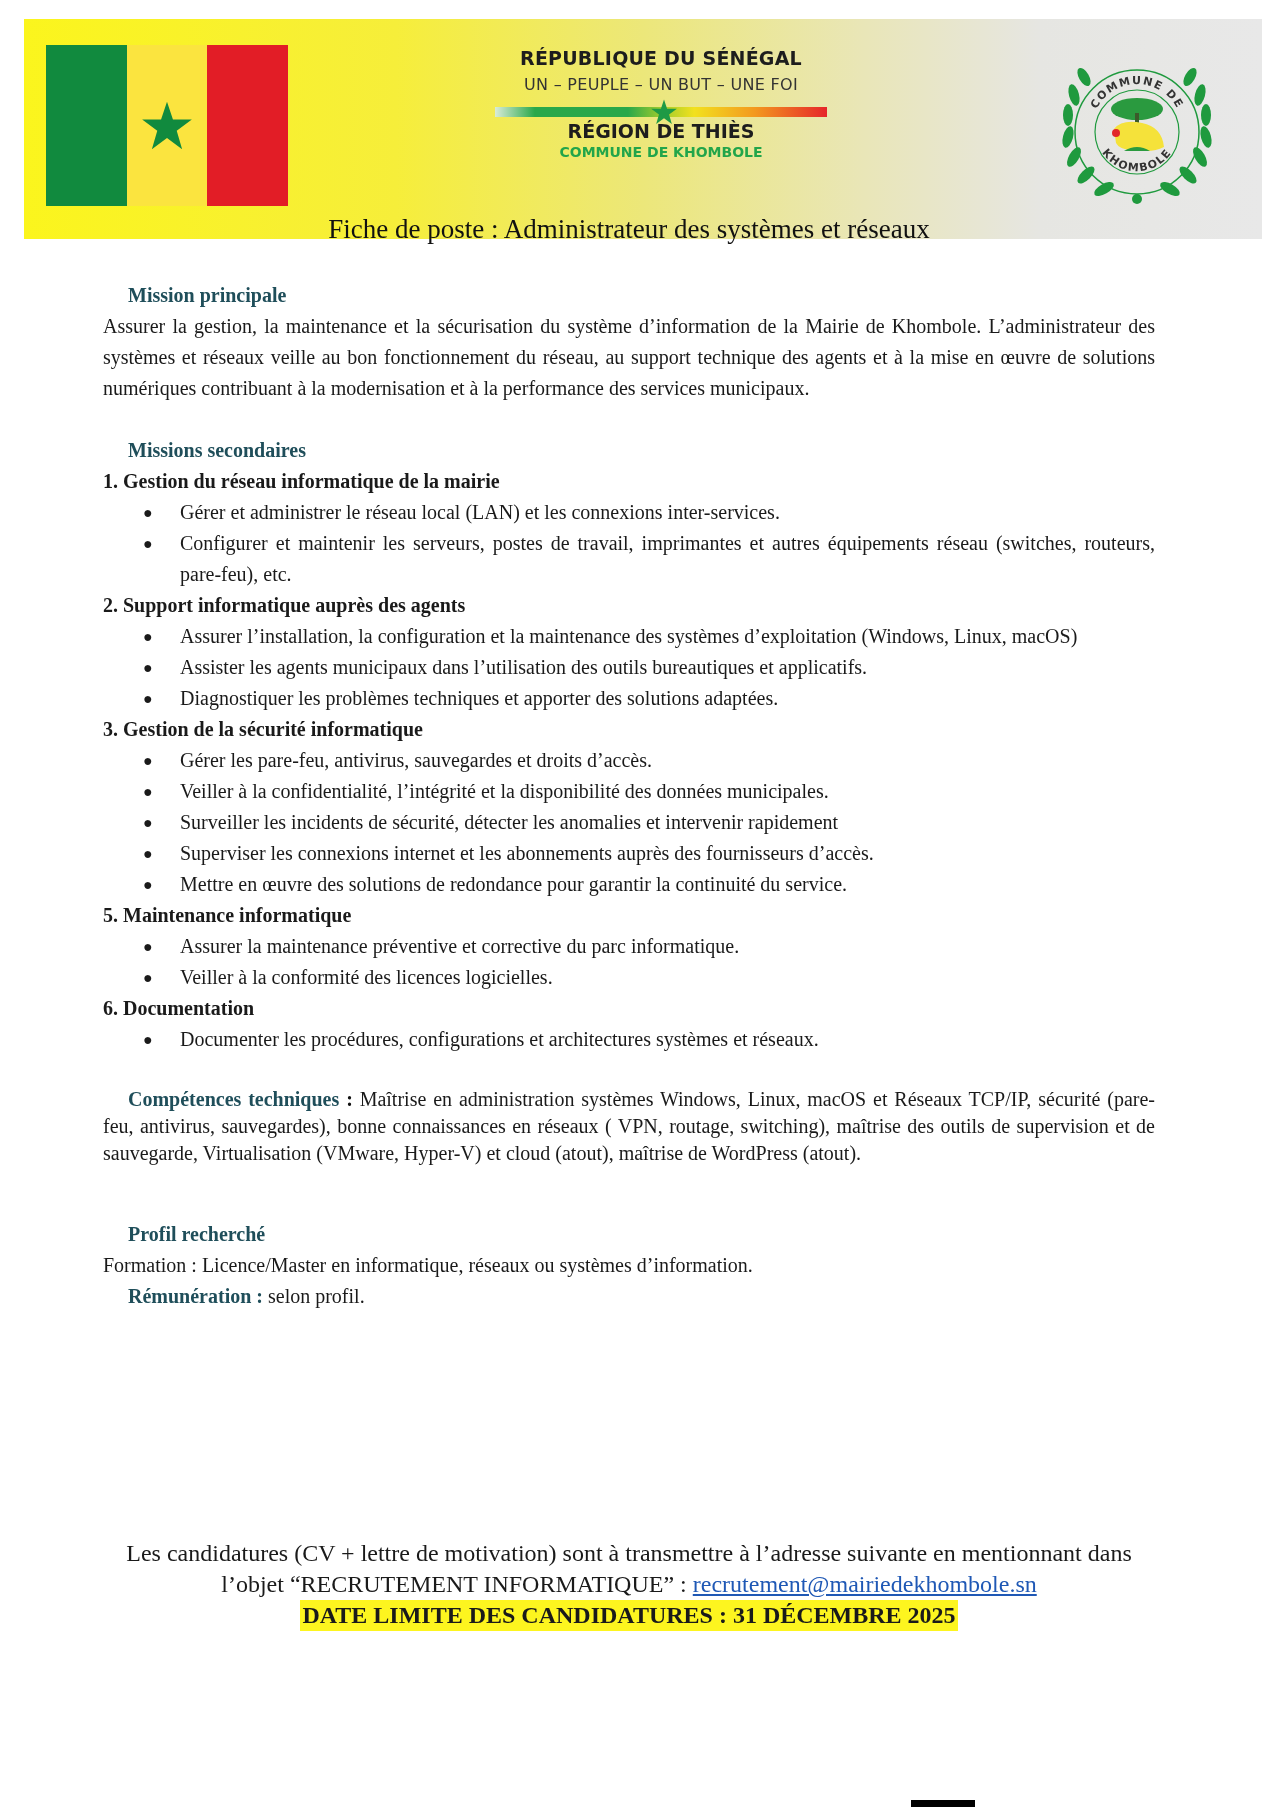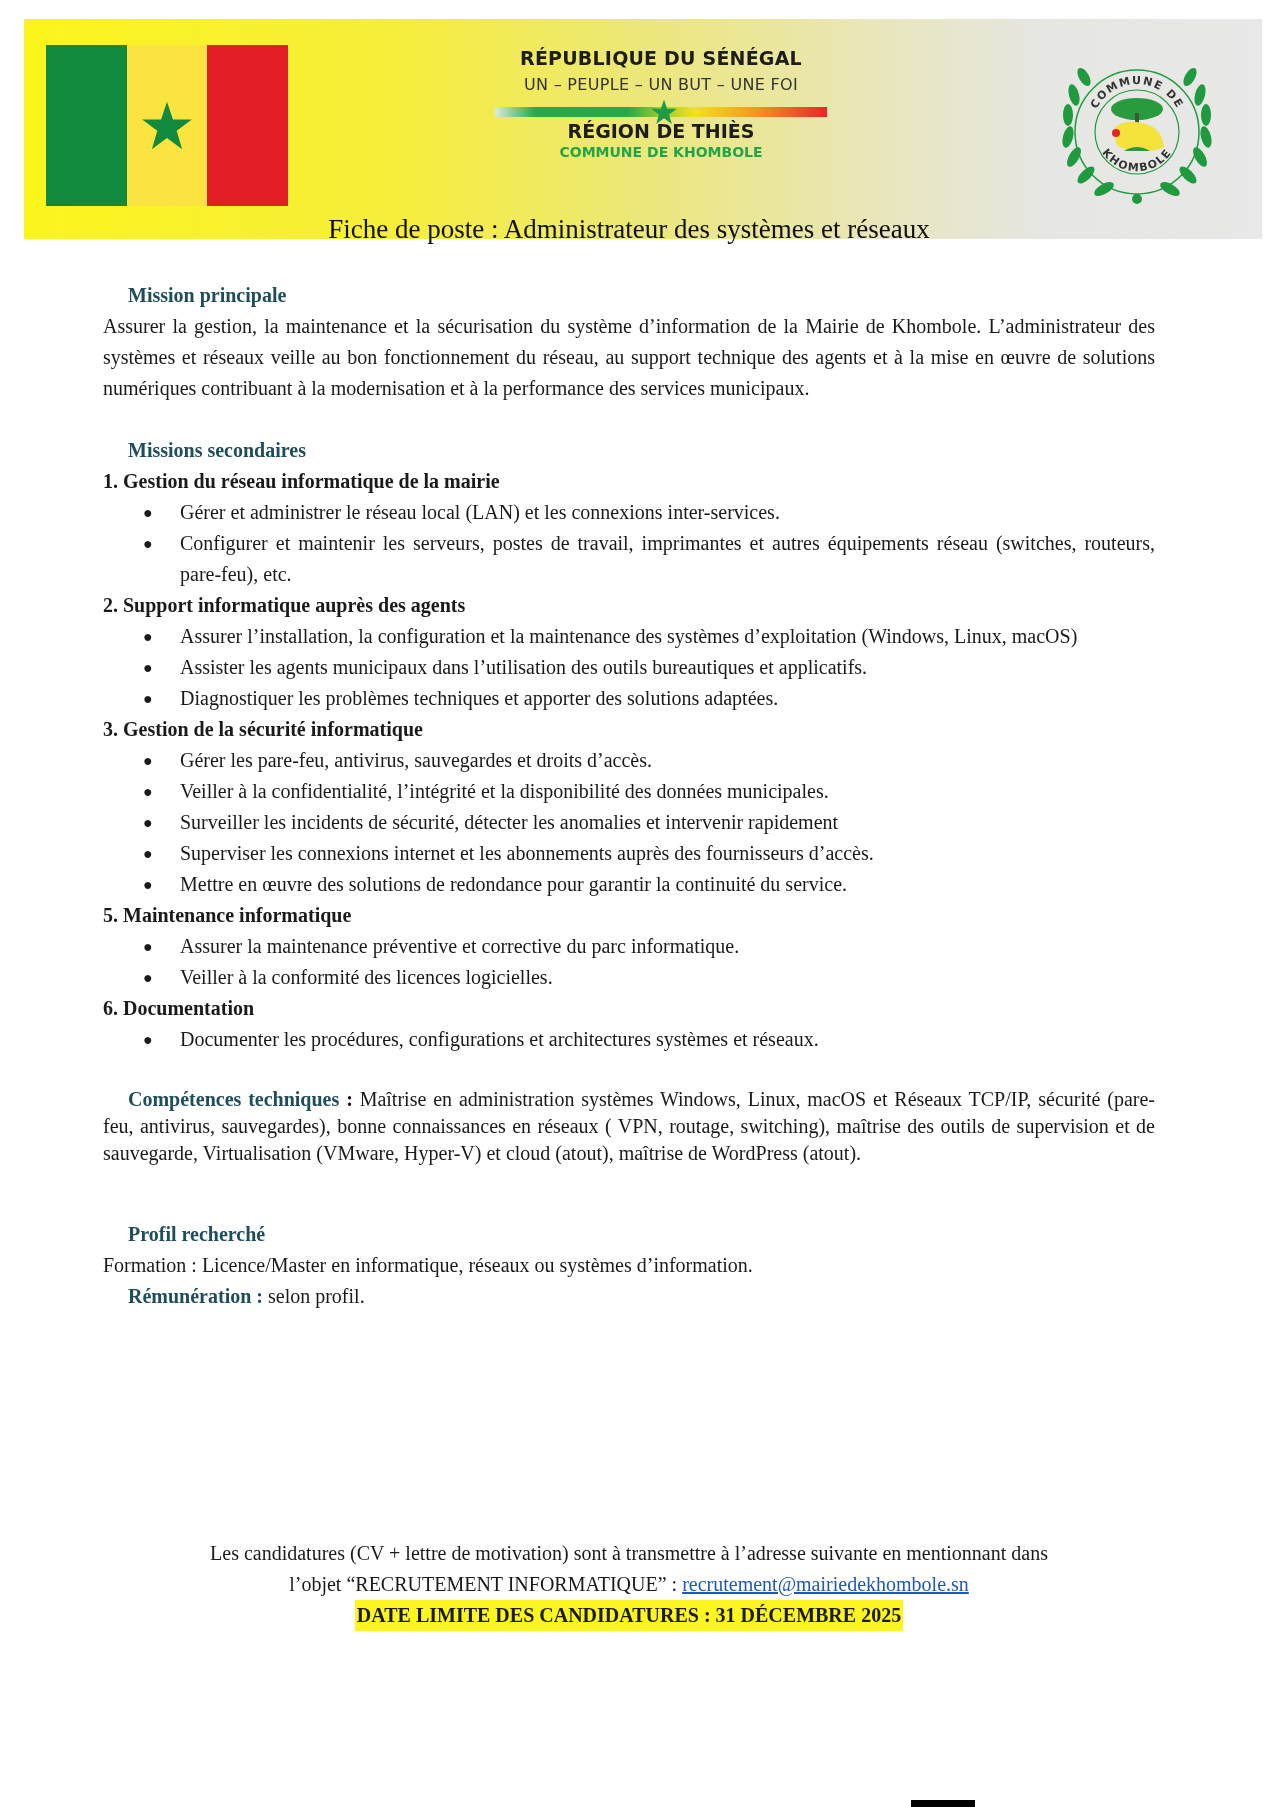--- a/index.html
+++ b/index.html
@@ -36,21 +36,21 @@
   }
   .content { position: absolute; left: 103px; top: 280px; width: 1052px; font-size: 20px; line-height: 31px; }
   .h { color: #1f4e5a; font-weight: bold; margin-left: 25px; }
   .p { text-align: justify; }
   .gap { height: 31px; }
   .num { font-weight: bold; }
   .bul { position: relative; padding-left: 77px; text-align: justify; }
   .bul .dot { position: absolute; left: 40px; top: 0; font-size: 16px; }
   .comp { text-align: justify; line-height: 27px; }
   .colon { color: #111; font-weight: bold; }
-  .foot { position: absolute; left: 0; top: 1538px; width: 1258px; text-align: center; font-size: 20px; line-height: 31px; }
+  .foot { position: absolute; left: 0; top: 1538px; width: 1258px; text-align: center; font-size: 24px; line-height: 31px; }
   .foot a { color: #1f58b5; text-decoration: underline; }
   .deadline { display: inline-block; background: #fdf51f; font-weight: bold; padding: 0 2px; }
   .blackbar { position: absolute; left: 911px; top: 1800px; width: 64px; height: 7px; background: #000; }
 </style>
 </head>
 <body>
 
 <div class="banner">
   <div class="flag">
     <div class="s g"></div>

